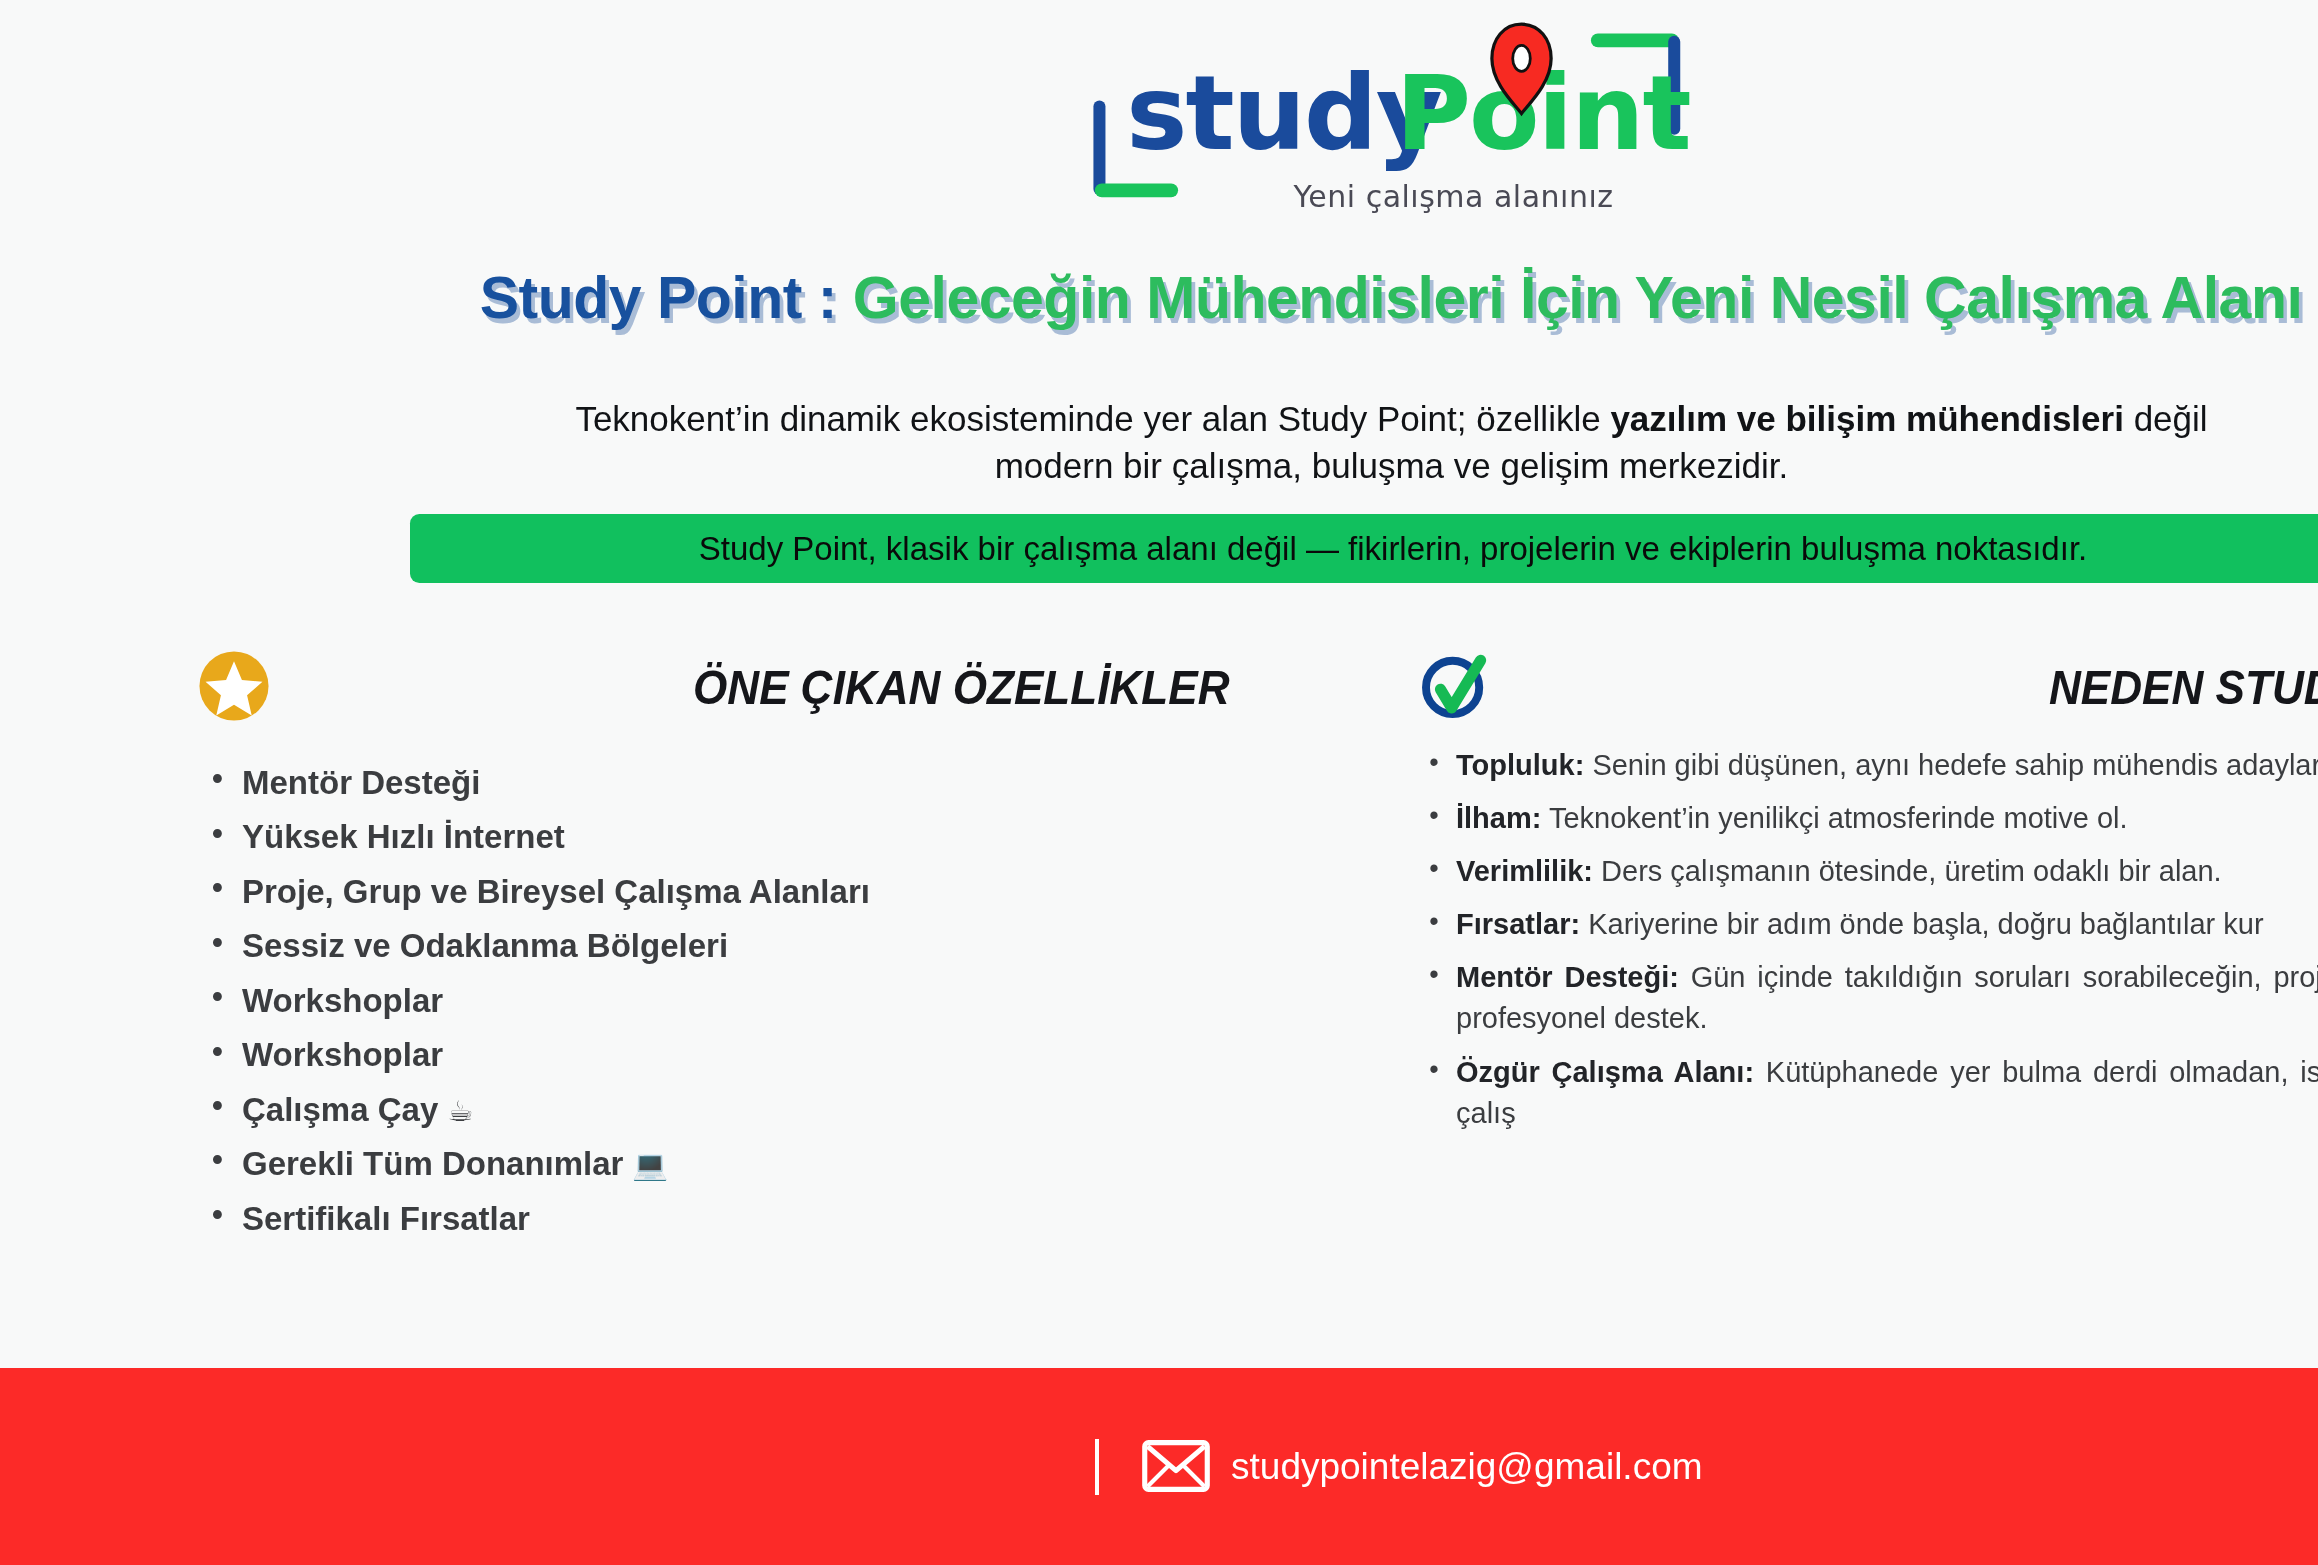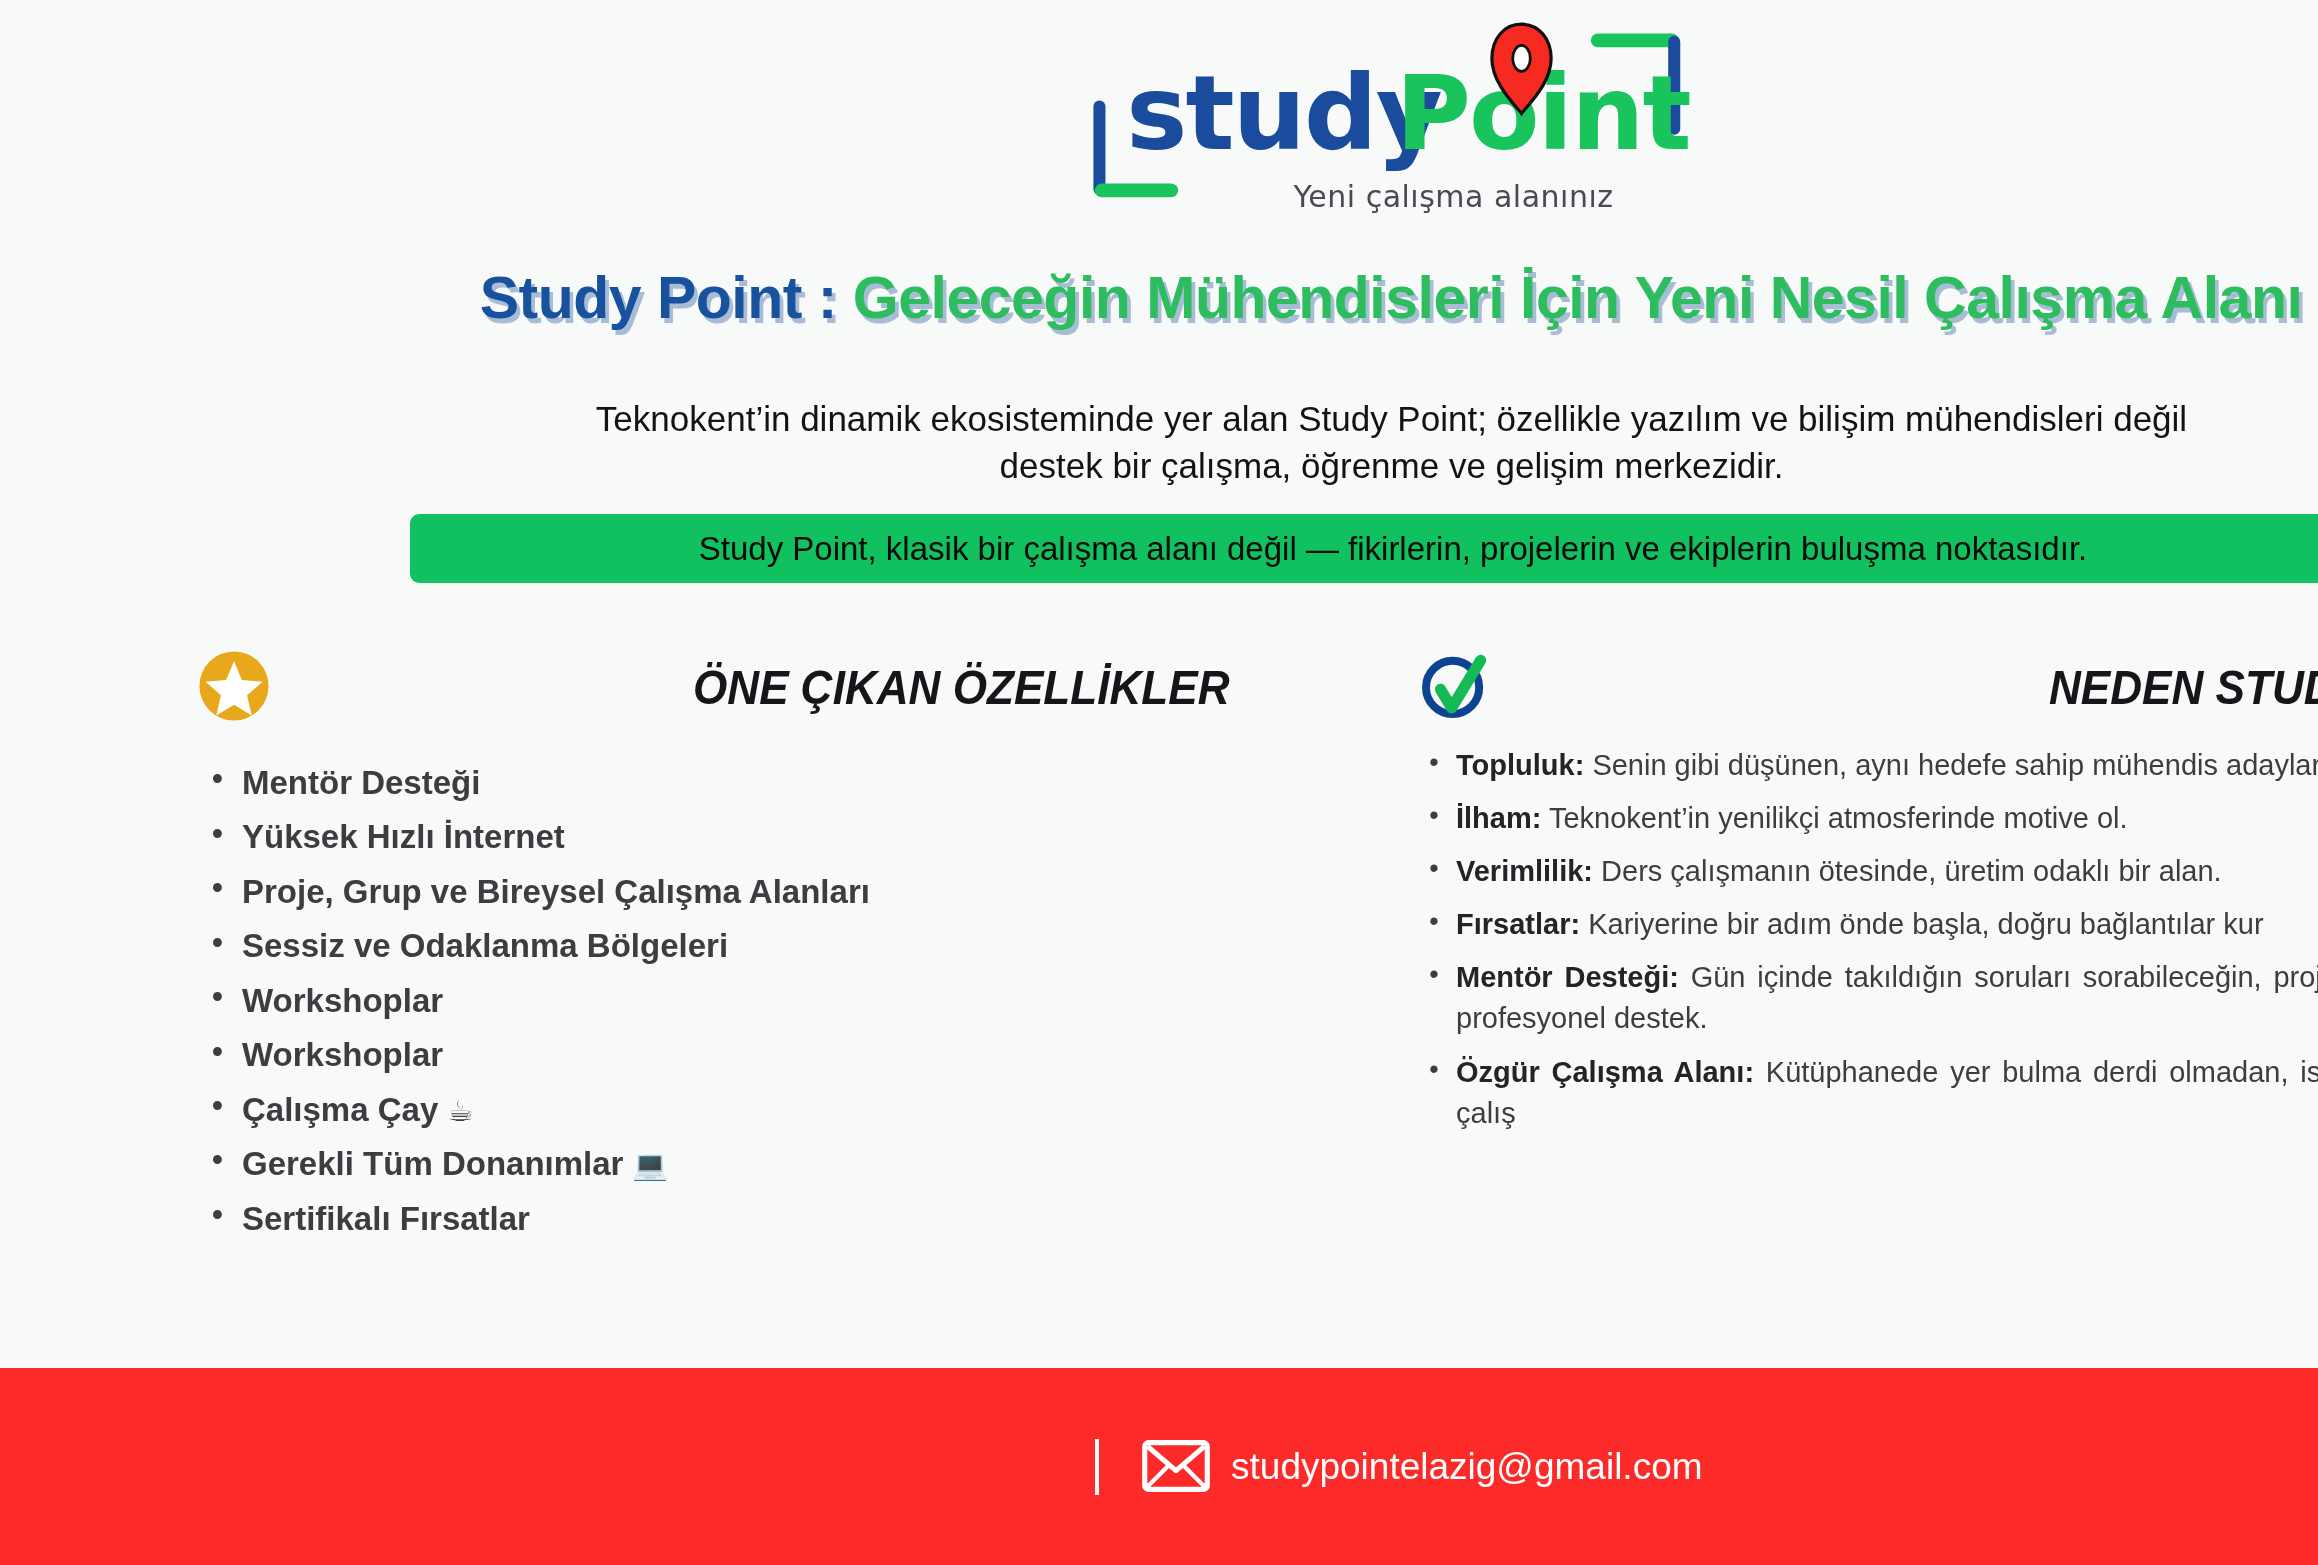--- a/index.html
+++ b/index.html
@@ -33,21 +33,21 @@
   }
   .headline .blue{ color:#18519E; }
   .headline .green{ color:#2DBC5E; }
 
   
   .intro{
     position:absolute; left:390px; top:396px; width:2003px;
     text-align:center; font-size:35px; line-height:1.33;
     color:#111316; font-family:"Liberation Sans", sans-serif;
   }
-  .intro b{ font-weight:normal; }
+  .intro b{ font-weight:bold; }
 
   
   .banner{
     position:absolute; left:410px; top:514px; width:1966px; height:69px;
     background:#11C05E; border-radius:9.3px;
     display:flex; align-items:center; justify-content:center;
   }
   .banner-text{
     font-size:33px; font-weight:normal; color:#0A0A0A;
     text-align:center; white-space:nowrap;
@@ -130,21 +130,21 @@
     <div class="logo-tagline">Yeni çalışma alanınız</div>
   </div>
 </div>
 
 <div class="headline">
   <span class="blue">Study Point : </span><span class="green">Geleceğin Mühendisleri İçin Yeni Nesil Çalışma Alanı</span>
 </div>
 
 <div class="intro">
   <span>Teknokent’in dinamik ekosisteminde yer alan Study Point; özellikle </span><b>yazılım ve bilişim mühendisleri</b><span> değil</span><br>
-  <span>destek bir çalışma, öğrenme ve gelişim merkezidir.</span>
+  <span>modern bir çalışma, buluşma ve gelişim merkezidir.</span>
 </div>
 
 <div class="banner">
   <div class="banner-text">Study Point, klasik bir çalışma alanı değil — fikirlerin, projelerin ve ekiplerin buluşma noktasıdır.</div>
 </div>
 
 <div class="col col-left">
   <div class="col-head">
     <span>
       <svg width="70" height="70" viewBox="0 0 150 150">

